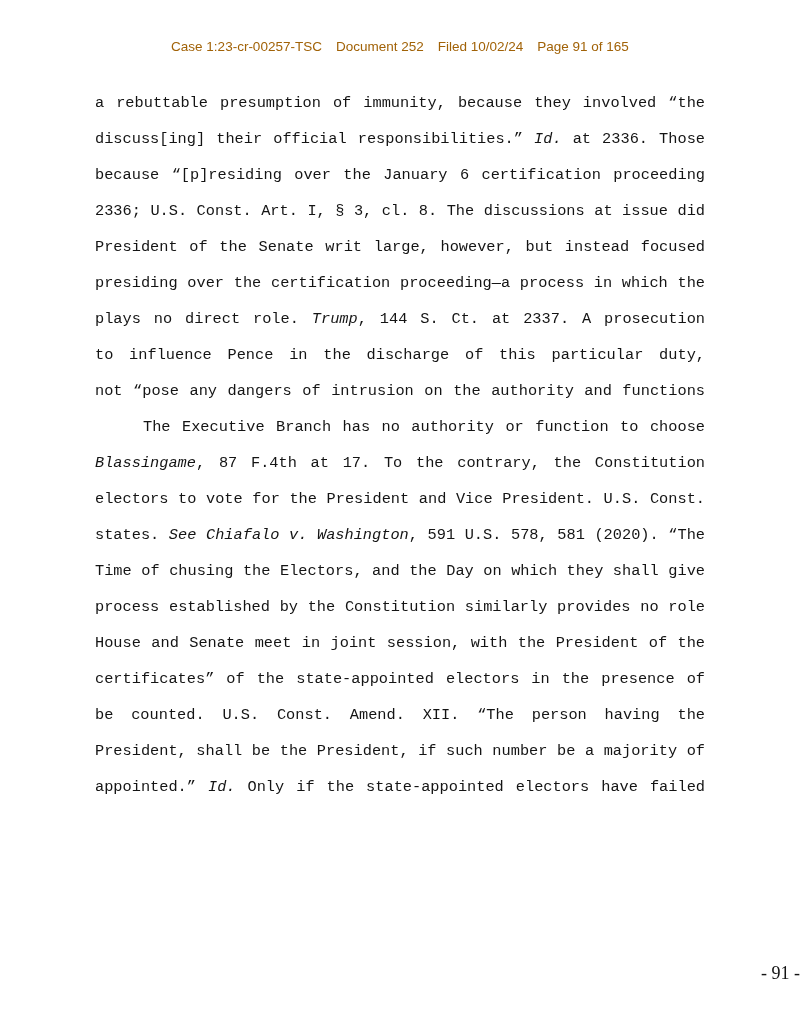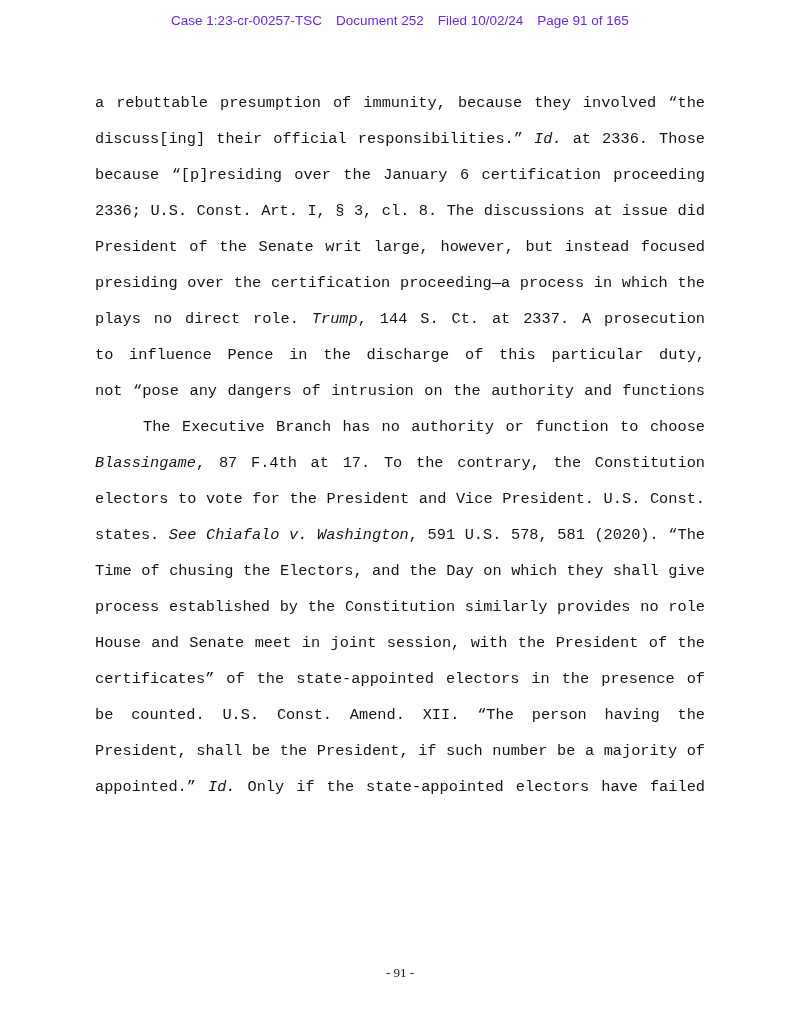--- a/index.html
+++ b/index.html
@@ -49,30 +49,30 @@
   .it {
     font-style: italic;
   }
   .page-footer {
     position: absolute;
     top: 955px;
     left: 0;
     right: 0;
     height: 36px;
     line-height: 36px;
-    text-align: center;
-    font-size: 13px;
+    text-align: right;
+    font-size: 18px;
   }
 </style>
 </head>
 <body>
 
 <div class="page">
 
-  <div class="case-header" style="color: #6d28d9;">
+  <div class="case-header" style="color: #a16207; margin-top: 26px;">
     <span>Case 1:23-cr-00257-TSC</span>
     <span>Document 252</span>
     <span>Filed 10/02/24</span>
     <span>Page 91 of 165</span>
   </div>
 
   <div class="doc-body">
       <div class="line"><span>a rebuttable presumption of immunity, because they involved “the President and the Vice President</span></div>
       <div class="line"><span>discuss[ing] their official responsibilities.” </span><span class="it">Id.</span><span> at 2336. Those discussions qualify as official</span></div>
       <div class="line"><span>because “[p]residing over the January 6 certification proceeding at which Members of Congress</span></div>

